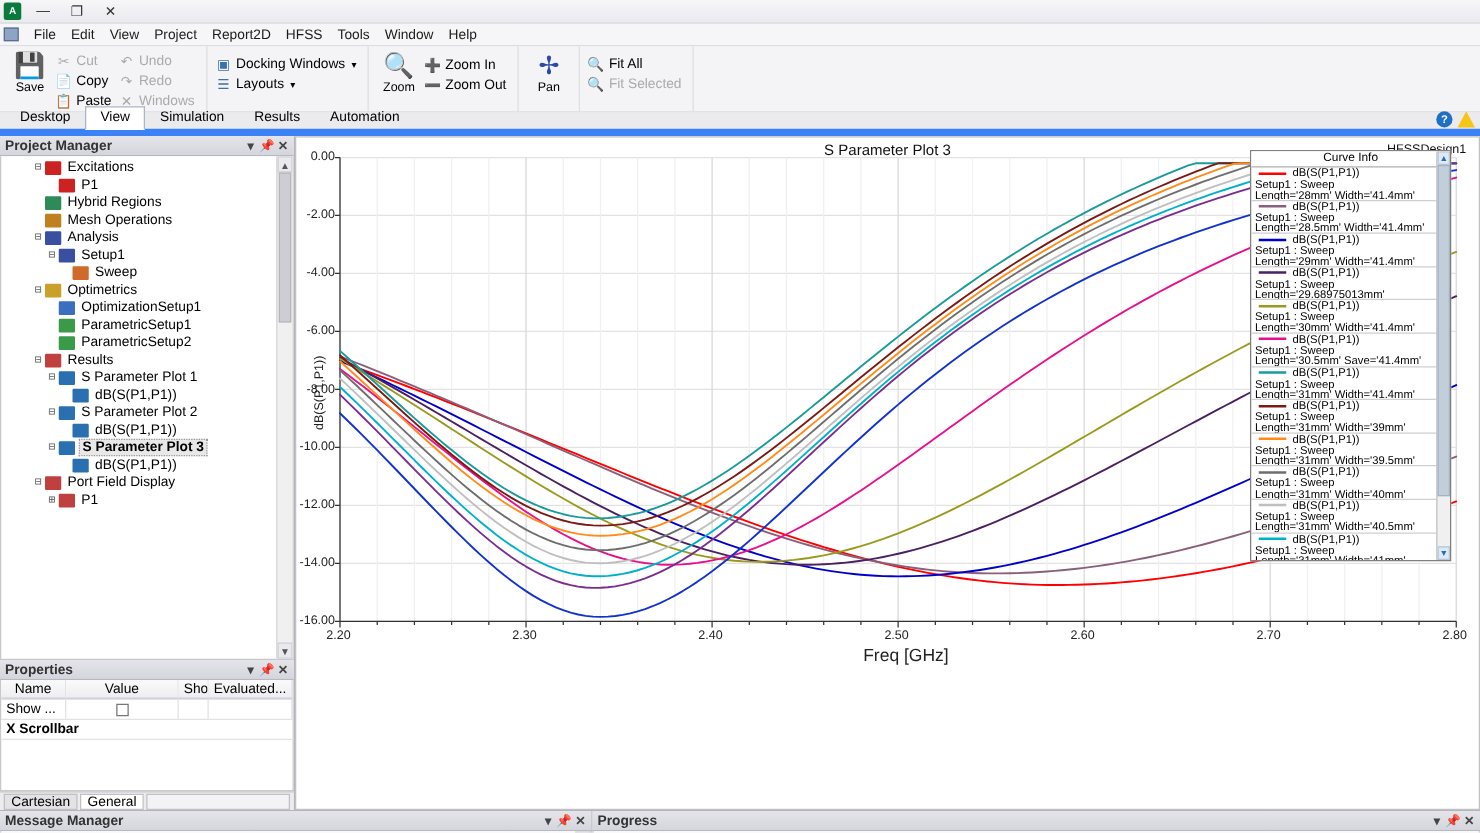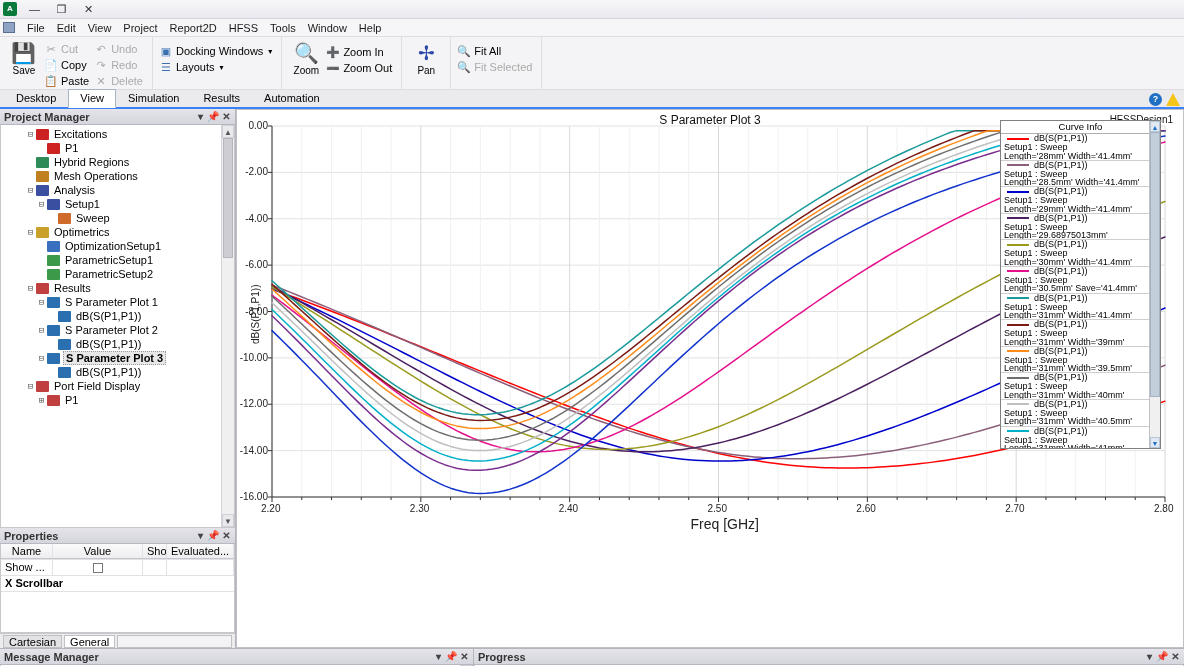--- a/index.html
+++ b/index.html
@@ -34,21 +34,21 @@
   #ribbon{height:53px;background:#f4f4f6;border-bottom:1px solid #dcdce2;display:flex;position:relative;}
   .rgroup{display:flex;align-items:flex-start;padding:3px 5px 0 5px;border-right:1px solid #dedee4;height:53px;}
   .bigbtn{display:flex;flex-direction:column;align-items:center;justify-content:flex-start;width:38px;padding-top:2px;}
   .bigbtn .gl{font-size:20px;line-height:22px;}
   .bigbtn .lb{font-size:10px;margin-top:1px;}
   .colbtns{display:flex;flex-direction:column;justify-content:flex-start;padding-top:1px;}
   .sbtn{display:flex;align-items:center;height:16px;font-size:11px;padding:0 4px 0 1px;white-space:nowrap;}
   .sbtn .ic{width:14px;text-align:center;margin-right:3px;font-size:11px;}
   .sbtn.dis{color:#aaa;}
   
-  #tabs{height:19px;background:#ebebee;border-bottom:2px solid #3b82f6;display:flex;align-items:flex-end;padding-left:4px;position:relative;}
+  #tabs{height:19px;background:#ebebee;border-bottom:6px solid #3b82f6;display:flex;align-items:flex-end;padding-left:4px;position:relative;}
   .tab{padding:2px 11px 3px 11px;font-size:11px;border:1px solid transparent;border-bottom:none;}
   .tab.active{background:#fff;border-color:#a8b5c4;border-bottom:1px solid #fff;margin-bottom:-1px;}
   #tabs-right{margin-left:auto;display:flex;align-items:center;gap:4px;padding-right:4px;padding-bottom:1px;}
   #help-icon{width:13px;height:13px;border-radius:50%;background:#1f6fc4;color:#fff;font-size:9px;line-height:13px;text-align:center;font-weight:bold;}
   #ansys-icon{width:0;height:0;border-left:7px solid transparent;border-right:7px solid transparent;border-bottom:13px solid #f5c518;}
   
   #workspace{display:flex;height:col;position:relative;height:539px;}
   
   #leftcol{width:236px;display:flex;flex-direction:column;background:#f0f0f0;border-right:1px solid #b4b4bc;}
   .panel-header{
@@ -154,21 +154,21 @@
       <div class="sbtn dis">
         <span class="ic">↶</span>
         <span>Undo</span>
         </div>
       <div class="sbtn dis">
         <span class="ic">↷</span>
         <span>Redo</span>
         </div>
       <div class="sbtn dis">
         <span class="ic">✕</span>
-        <span>Delete</span>
+        <span>Windows</span>
         </div>
     </div>
   </div>
 
   <div class="rgroup" style="padding-top:5px;">
     <div class="colbtns">
       <div class="sbtn">
         <span class="ic" style="color:#3a6fb0">▣</span>
         <span>Docking Windows</span>
         <span style="margin-left:5px;font-size:8px;">▾</span>

